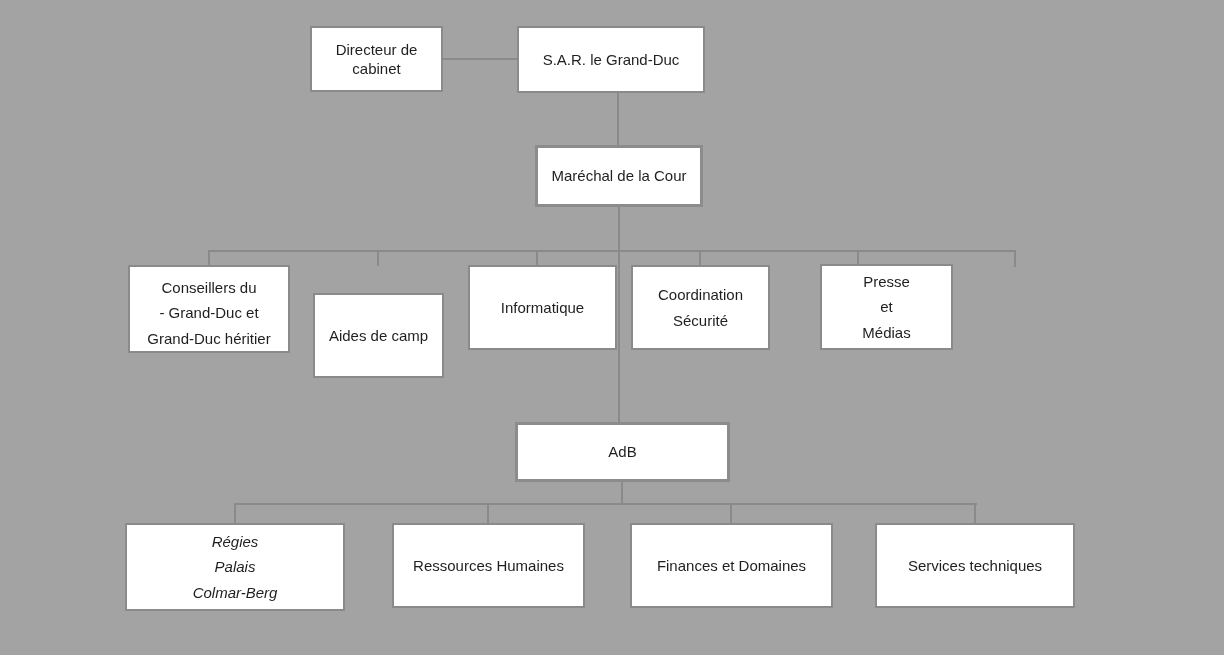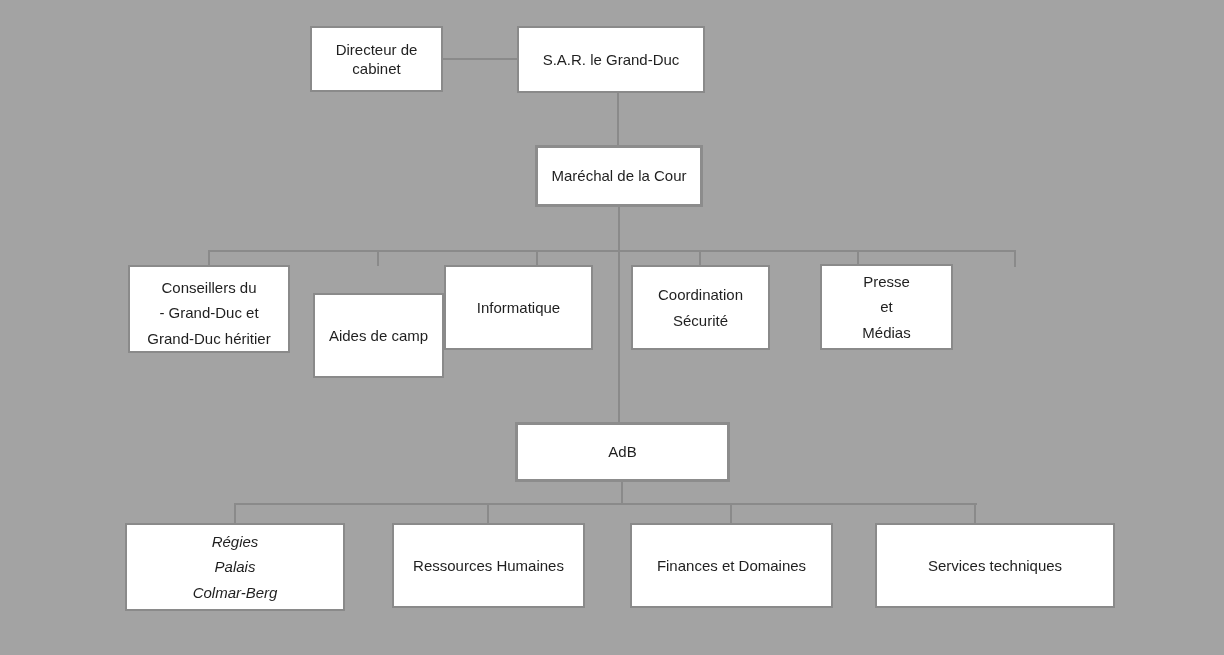--- a/index.html
+++ b/index.html
@@ -85,21 +85,21 @@
   <div class="node" style="left:128px; top:265px; width:162px; height:88px;align-items:flex-end;">
     <span class="label">Conseillers du
 - Grand-Duc et
 Grand-Duc héritier</span>
   </div>
 
   <div class="node" style="left:313px; top:265px; width:131px; height:85px;margin-top:28px;">
     <span class="label">Aides de camp</span>
   </div>
 
-  <div class="node" style="left:444px; top:265px; width:149px; height:85px;">
+  <div class="node" style="left:468px; top:265px; width:149px; height:85px;">
     <span class="label">Informatique</span>
   </div>
 
   <div class="node" style="left:631px; top:265px; width:139px; height:85px;">
     <span class="label">Coordination
 Sécurité</span>
   </div>
 
   <div class="node" style="left:791px; top:264px; width:133px; height:86px;margin-left:29px;">
     <span class="label">Presse
@@ -119,17 +119,17 @@
   </div>
 
   <div class="node" style="left:392px; top:523px; width:193px; height:85px;">
     <span class="label">Ressources Humaines</span>
   </div>
 
   <div class="node" style="left:630px; top:523px; width:203px; height:85px;">
     <span class="label">Finances et Domaines</span>
   </div>
 
-  <div class="node" style="left:875px; top:523px; width:240px; height:85px;">
+  <div class="node" style="left:875px; top:523px; width:200px; height:85px;">
     <span class="label">Services techniques</span>
   </div>
 
 </div>
 
 </body></html>

